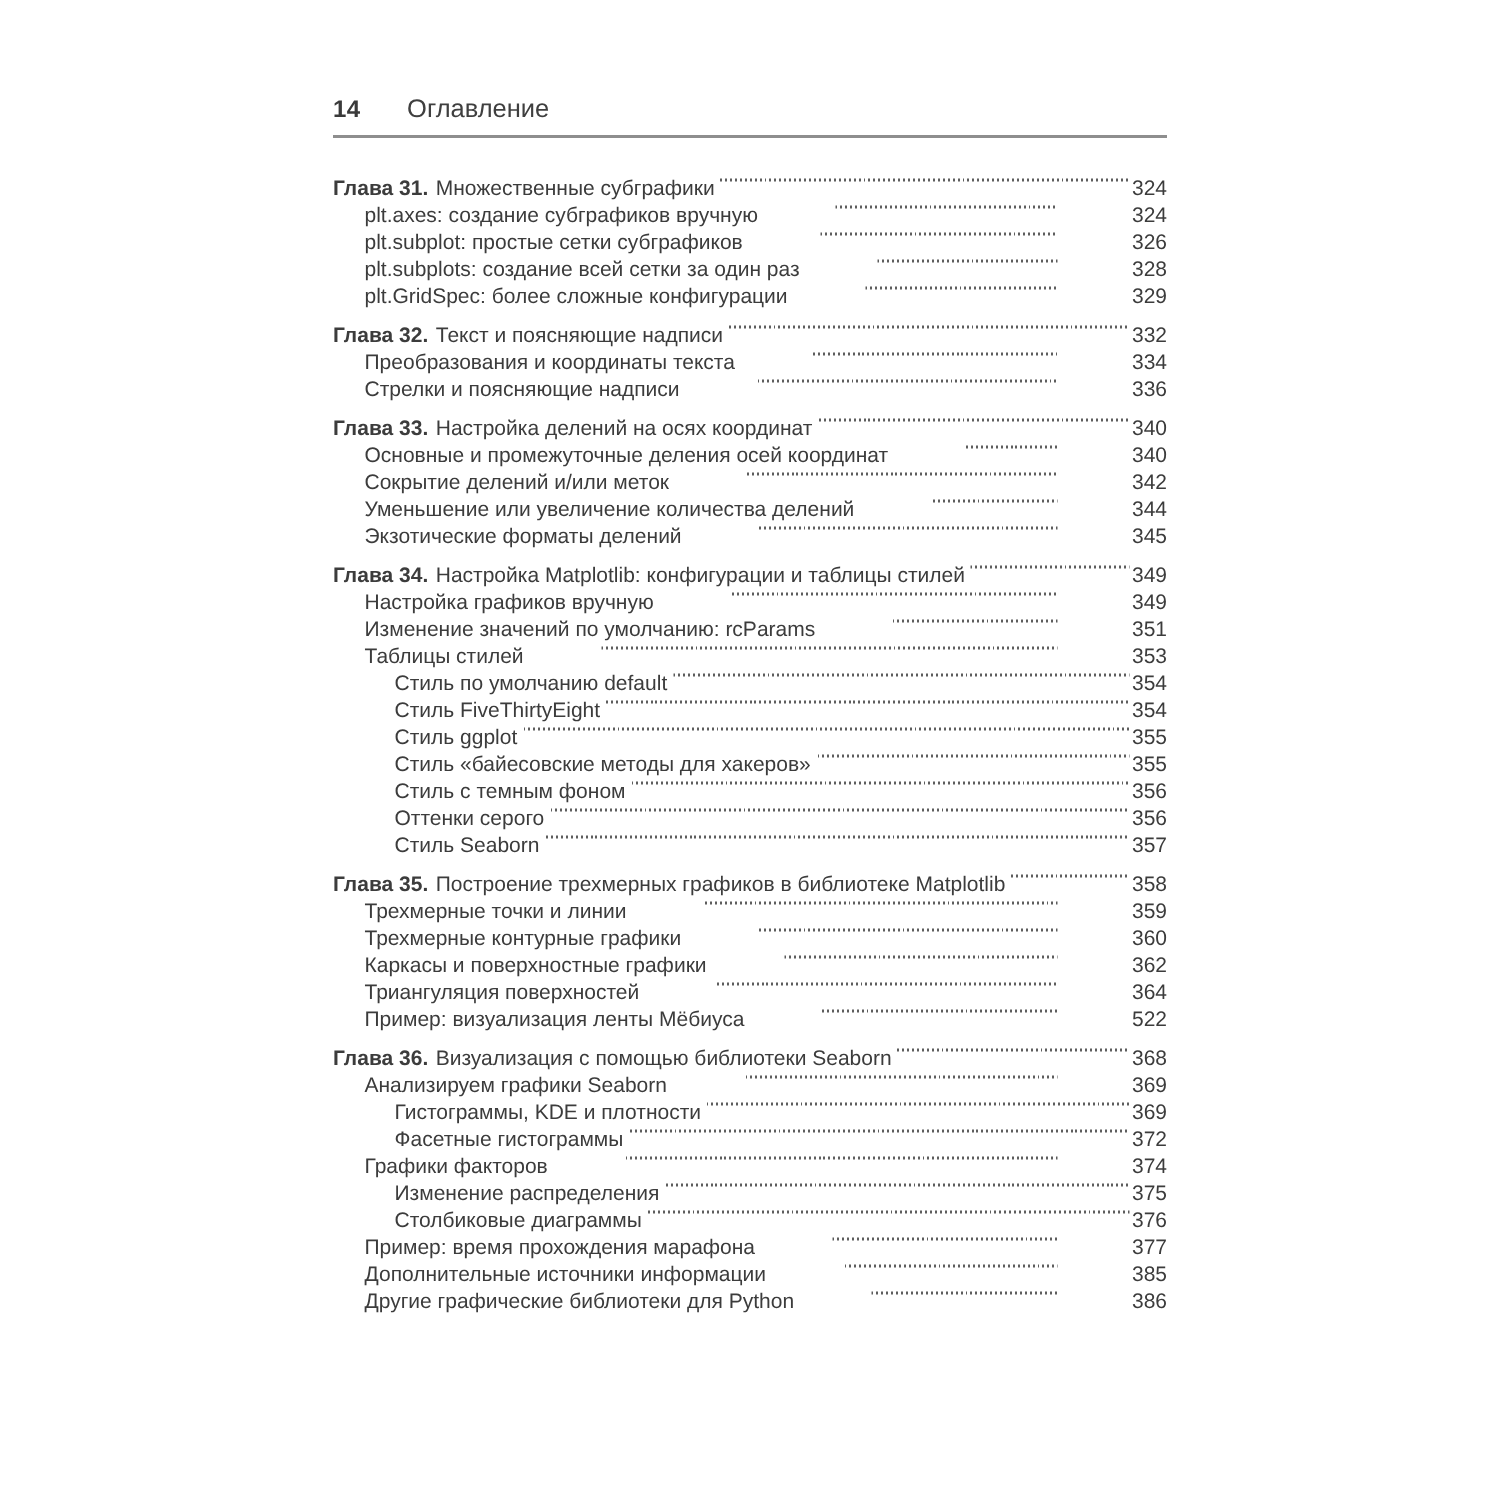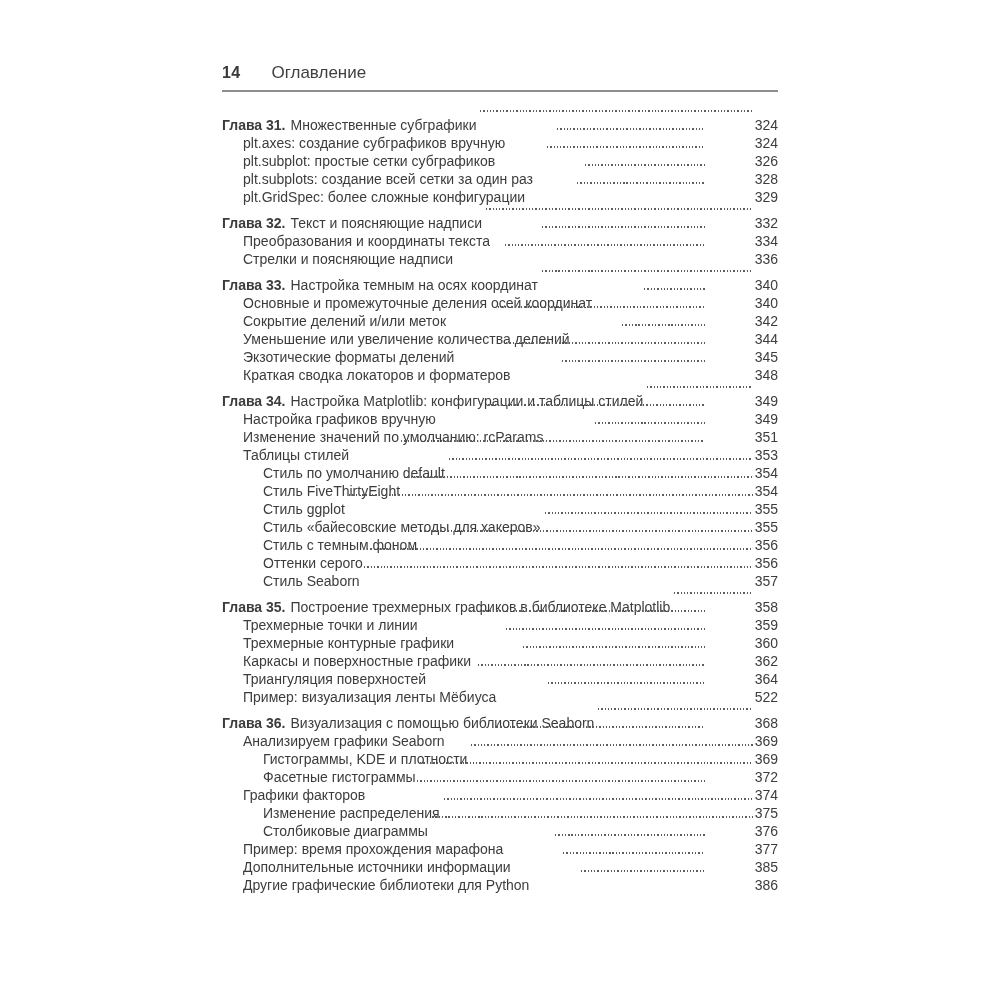--- a/index.html
+++ b/index.html
@@ -43,21 +43,21 @@
     color: #3f3f3f;
   }
   
   .toc {
     margin-top: 24px;
     font-size: 14px;
     color: #3c3c3c;
   }
   .row {
     display: flex;
-    align-items: flex-start;
+    align-items: center;
     line-height: 18px;
   }
   .row.level-1 { margin-top: 8px; }
   .toc .row.level-1:first-child { margin-top: 0; }
   .row.level-2 { padding-left: 21px; gap: 48px; }
   .row.level-3 { padding-left: 41px; }
   .prefix {
     font-weight: 700;
     margin-right: 5px;
     white-space: pre;
@@ -141,21 +141,21 @@
 
   <div class="row level-2">
 
     <span class="label">Стрелки и поясняющие надписи</span>
     <span class="dots"></span>
     <span class="pagenum">336</span>
   </div>
 
   <div class="row level-1">
     <span class="prefix">Глава 33.</span>
-    <span class="label">Настройка темным на осях координат</span>
+    <span class="label">Настройка делений на осях координат</span>
     <span class="dots"></span>
     <span class="pagenum">340</span>
   </div>
 
   <div class="row level-2">
 
     <span class="label">Основные и промежуточные деления осей координат</span>
     <span class="dots"></span>
     <span class="pagenum">340</span>
   </div>
@@ -174,26 +174,20 @@
     <span class="pagenum">344</span>
   </div>
 
   <div class="row level-2">
 
     <span class="label">Экзотические форматы делений</span>
     <span class="dots"></span>
     <span class="pagenum">345</span>
   </div>
 
-  <div class="row level-2">
-
-    <span class="label">Краткая сводка локаторов и форматеров</span>
-    <span class="dots"></span>
-    <span class="pagenum">348</span>
-  </div>
 
   <div class="row level-1">
     <span class="prefix">Глава 34.</span>
     <span class="label">Настройка Matplotlib: конфигурации и таблицы стилей</span>
     <span class="dots"></span>
     <span class="pagenum">349</span>
   </div>
 
   <div class="row level-2">
 

